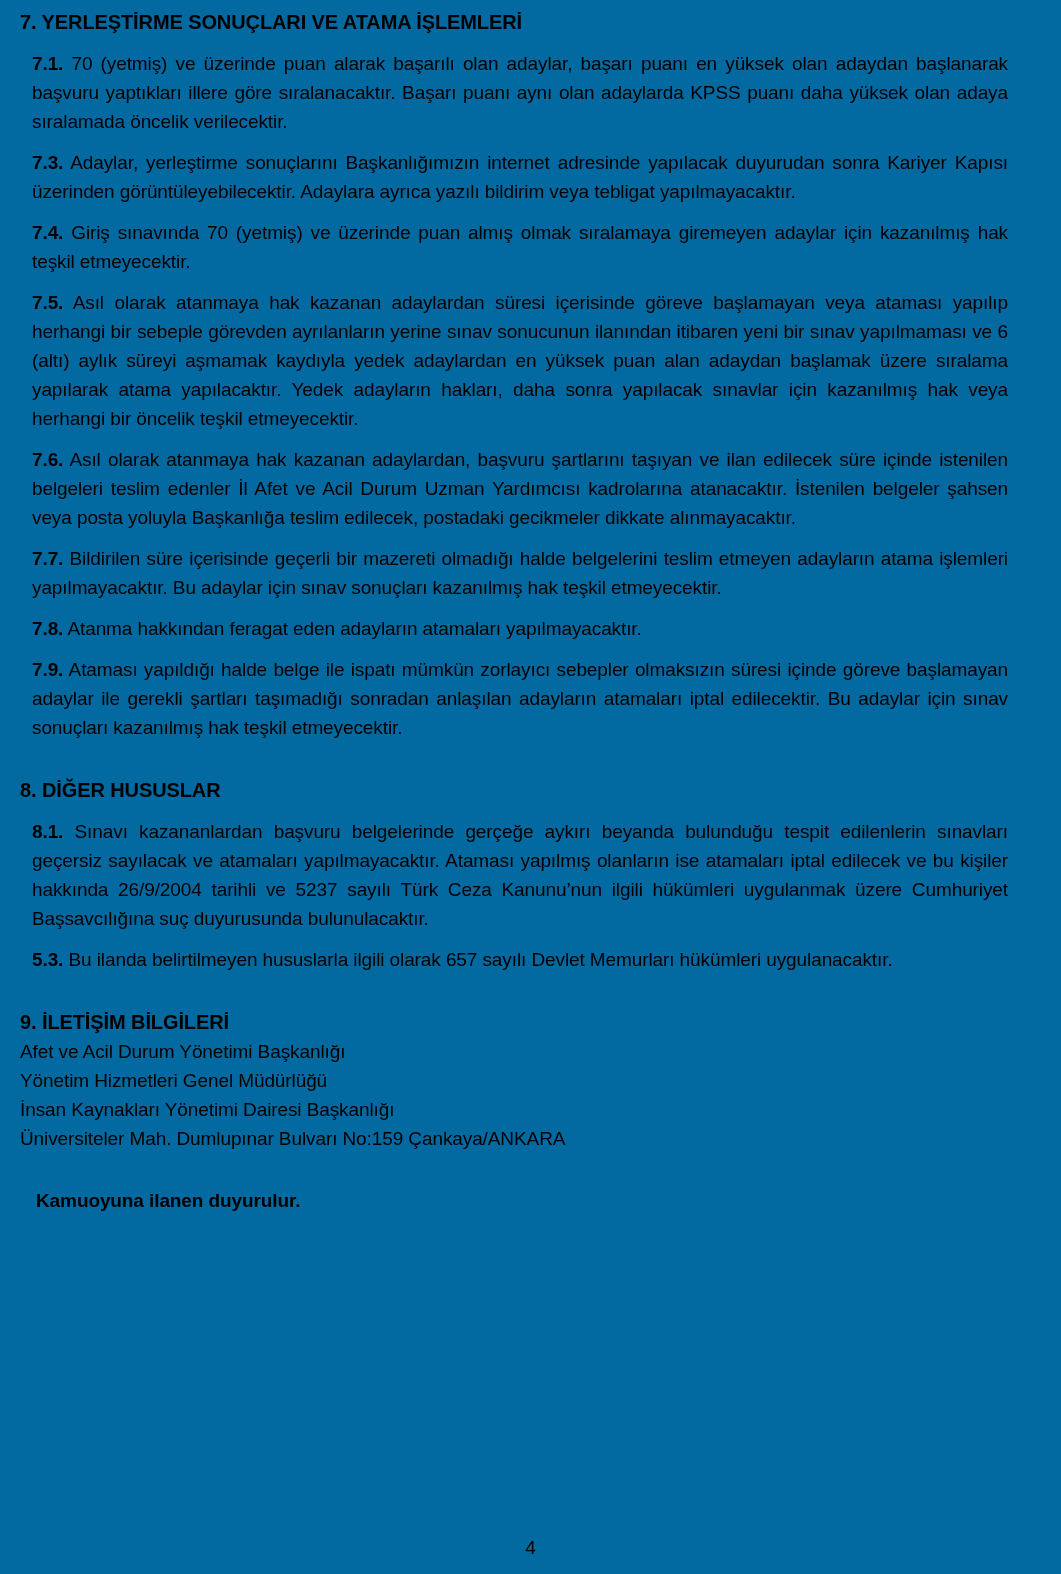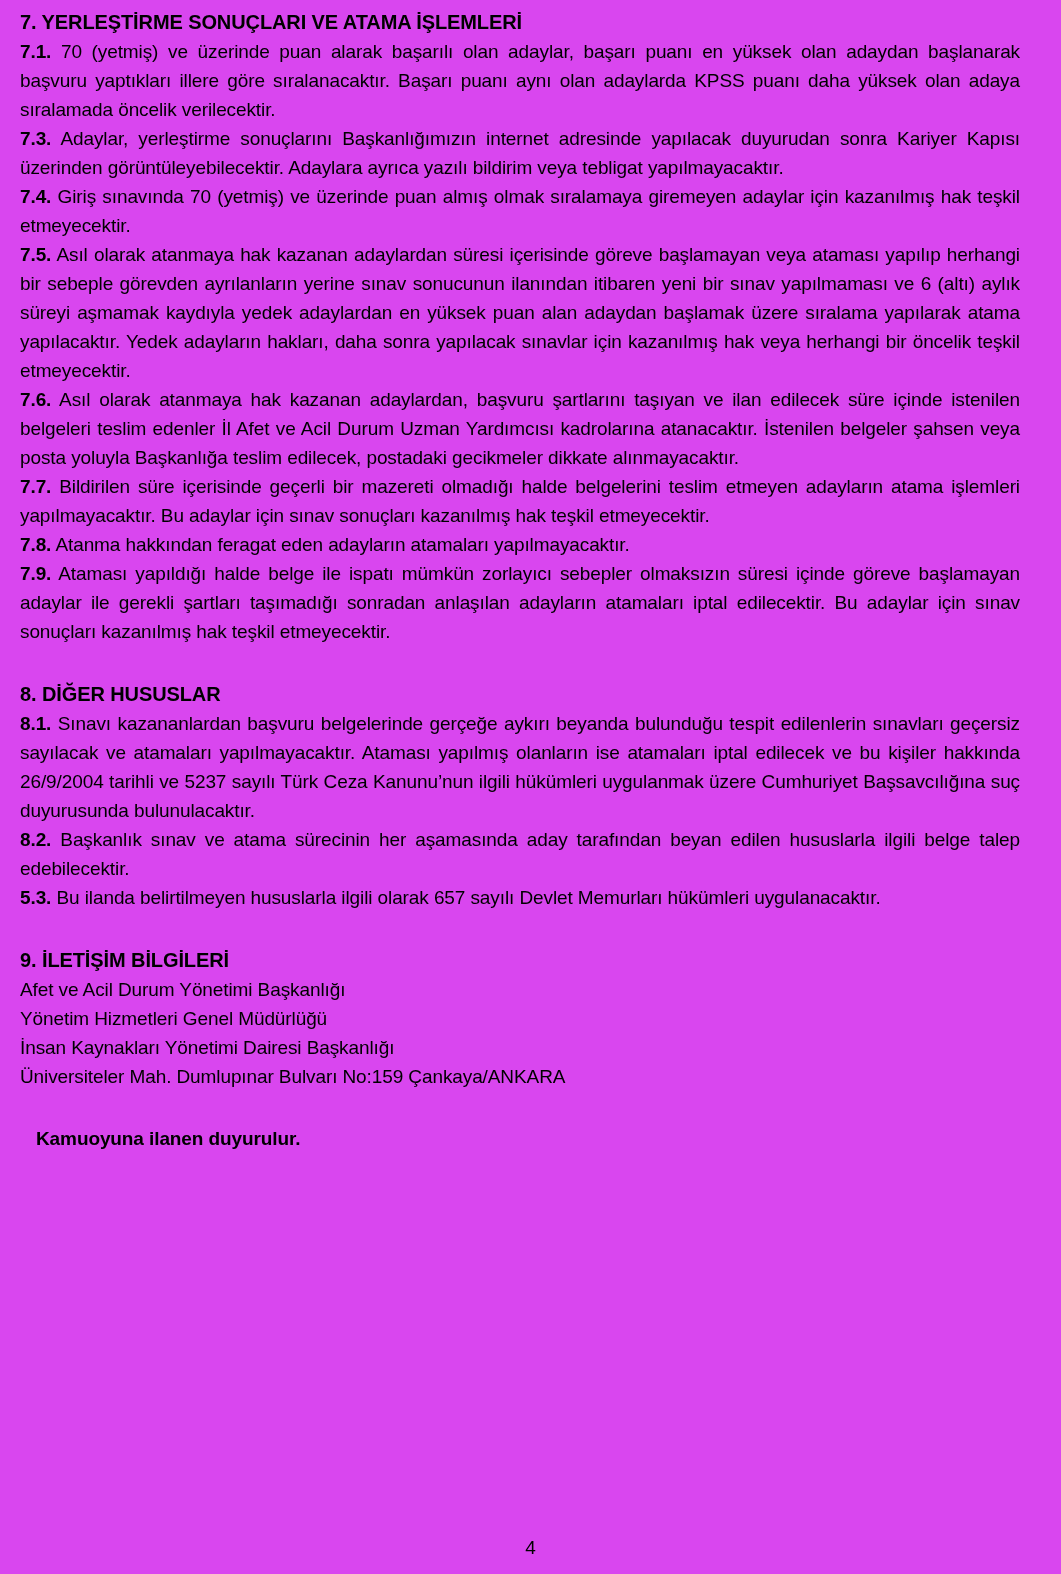--- a/index.html
+++ b/index.html
@@ -12,33 +12,33 @@
     height: 1574px;
     font-family: "Liberation Sans", sans-serif;
     color: #000000;
   }
   .page {
     position: relative;
     box-sizing: border-box;
     width: 1061px;
     height: 1574px;
     padding: 8px 41px 0 20px;
-    background: #d946ef;
+    background: #0369a1;
   }
   .heading {
     font-size: 20px;
     font-weight: bold;
     line-height: 29px;
     letter-spacing: -0.1px;
   }
   .heading.gap-before {
     margin-top: 34px;
   }
   .para {
-    margin: 0;
+    margin: 12px;
     font-size: 19px;
     line-height: 29px;
     text-align: justify;
     letter-spacing: -0.1px;
   }
   .plabel {
     font-weight: bold;
   }
   .contact-line {
     font-size: 19px;
@@ -78,21 +78,20 @@
     <p class="para"><b class="plabel">7.6.</b> <span>Asıl olarak atanmaya hak kazanan adaylardan, başvuru şartlarını taşıyan ve ilan edilecek süre içinde istenilen belgeleri teslim edenler İl Afet ve Acil Durum Uzman Yardımcısı kadrolarına atanacaktır. İstenilen belgeler şahsen veya posta yoluyla Başkanlığa teslim edilecek, postadaki gecikmeler dikkate alınmayacaktır.</span></p>
     <p class="para"><b class="plabel">7.7.</b> <span>Bildirilen süre içerisinde geçerli bir mazereti olmadığı halde belgelerini teslim etmeyen adayların atama işlemleri yapılmayacaktır. Bu adaylar için sınav sonuçları kazanılmış hak teşkil etmeyecektir.</span></p>
     <p class="para"><b class="plabel">7.8.</b> <span>Atanma hakkından feragat eden adayların atamaları yapılmayacaktır.</span></p>
     <p class="para"><b class="plabel">7.9.</b> <span>Ataması yapıldığı halde belge ile ispatı mümkün zorlayıcı sebepler olmaksızın süresi içinde göreve başlamayan adaylar ile gerekli şartları taşımadığı sonradan anlaşılan adayların atamaları iptal edilecektir. Bu adaylar için sınav sonuçları kazanılmış hak teşkil etmeyecektir.</span></p>
   </section>
 
   <section>
     <div class="heading gap-before">8. DİĞER HUSUSLAR</div>
 
     <p class="para"><b class="plabel">8.1.</b> <span>Sınavı kazananlardan başvuru belgelerinde gerçeğe aykırı beyanda bulunduğu tespit edilenlerin sınavları geçersiz sayılacak ve atamaları yapılmayacaktır. Ataması yapılmış olanların ise atamaları iptal edilecek ve bu kişiler hakkında 26/9/2004 tarihli ve 5237 sayılı Türk Ceza Kanunu’nun ilgili hükümleri uygulanmak üzere Cumhuriyet Başsavcılığına suç duyurusunda bulunulacaktır.</span></p>
-    <p class="para"><b class="plabel">8.2.</b> <span>Başkanlık sınav ve atama sürecinin her aşamasında aday tarafından beyan edilen hususlarla ilgili belge talep edebilecektir.</span></p>
     <p class="para"><b class="plabel">5.3.</b> <span>Bu ilanda belirtilmeyen hususlarla ilgili olarak 657 sayılı Devlet Memurları hükümleri uygulanacaktır.</span></p>
   </section>
 
   <section>
     <div class="heading gap-before">9. İLETİŞİM BİLGİLERİ</div>
 
     <div class="contact-line">Afet ve Acil Durum Yönetimi Başkanlığı</div>
     <div class="contact-line">Yönetim Hizmetleri Genel Müdürlüğü</div>
     <div class="contact-line">İnsan Kaynakları Yönetimi Dairesi Başkanlığı</div>
     <div class="contact-line">Üniversiteler Mah. Dumlupınar Bulvarı No:159 Çankaya/ANKARA</div>

